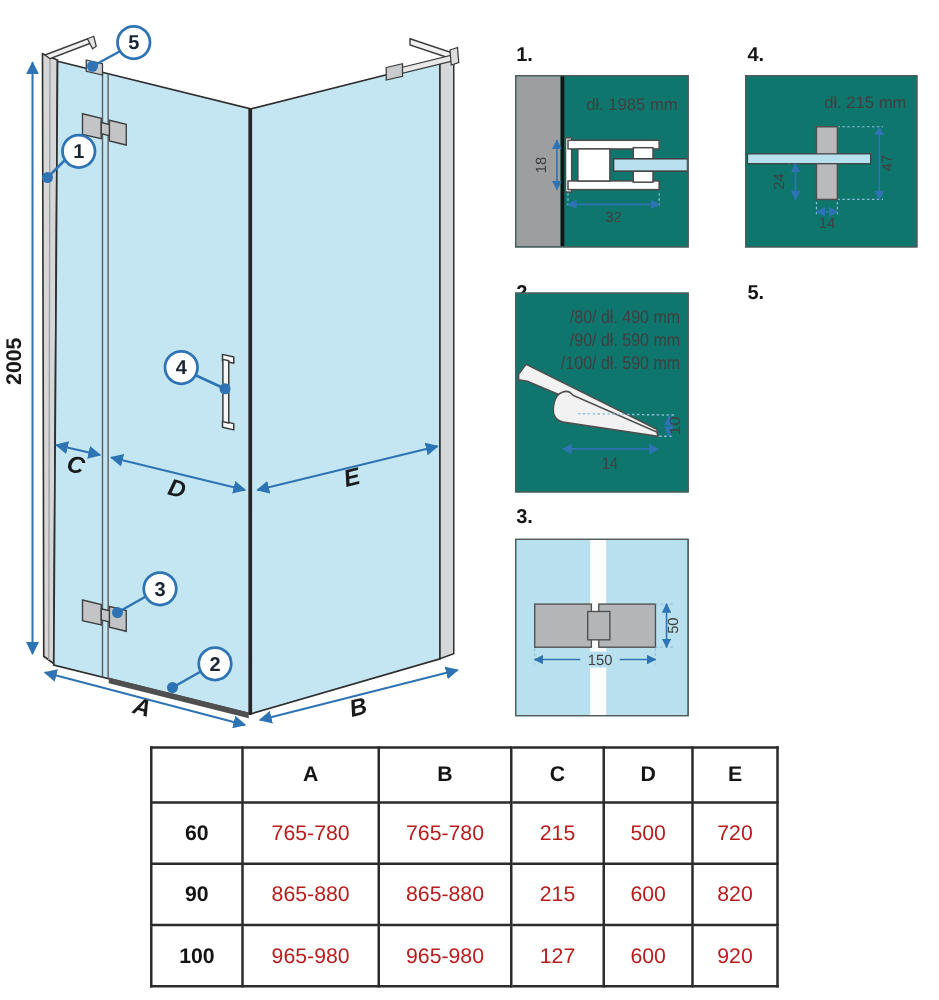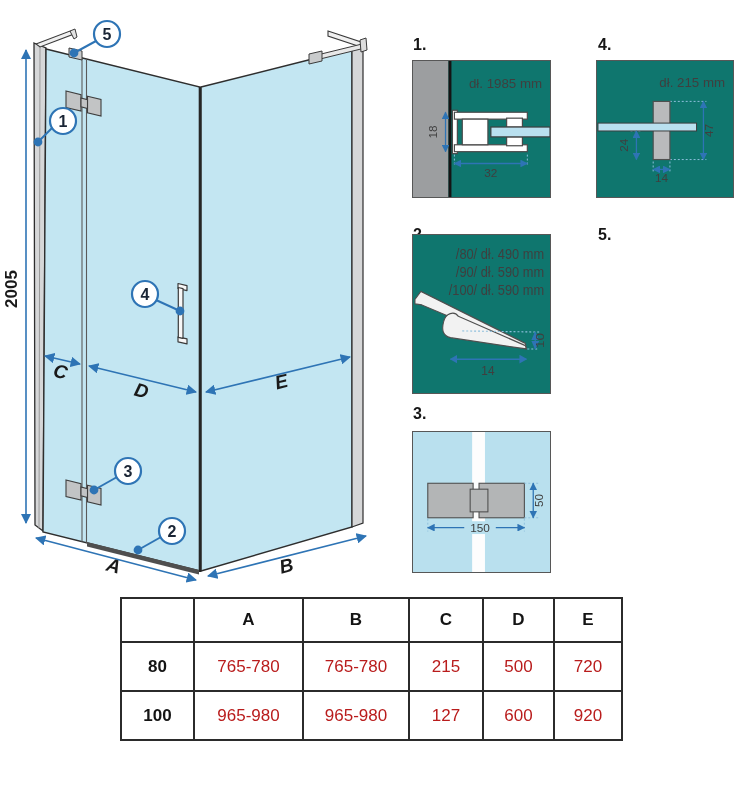--- a/index.html
+++ b/index.html
@@ -286,26 +286,34 @@
       <tbody>
           <tr class="hdr">
         <th class="c0"></th>
         <th class="cA">A</th>
         <th class="cB">B</th>
         <th class="cC">C</th>
         <th class="cD">D</th>
         <th class="cE">E</th>
       </tr>
       <tr class="row">
-        <th>80</th>
+        <th>60</th>
         <td>765-780</td>
         <td>765-780</td>
         <td>215</td>
         <td>500</td>
         <td>720</td>
+      </tr>
+      <tr class="row">
+        <th>90</th>
+        <td>865-880</td>
+        <td>865-880</td>
+        <td>215</td>
+        <td>600</td>
+        <td>820</td>
       </tr>
       <tr class="row">
         <th>100</th>
         <td>965-980</td>
         <td>965-980</td>
         <td>127</td>
         <td>600</td>
         <td>920</td>
       </tr>
     </tbody>

